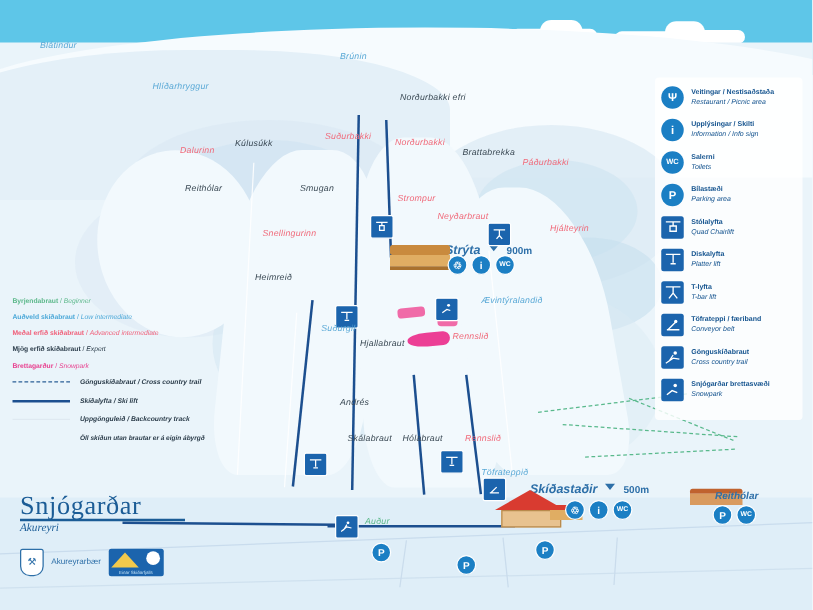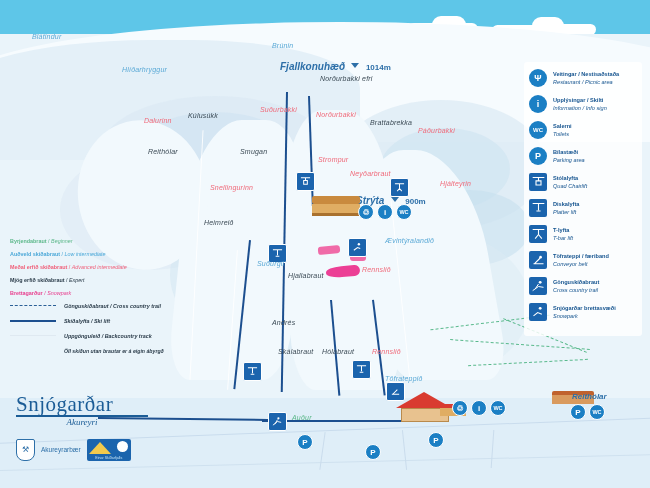--- a/index.html
+++ b/index.html
@@ -72,21 +72,21 @@
   .d-row b{font-weight:bold;}
   .d-row i{font-style:italic;}
   .k-row{display:flex;align-items:center;margin-bottom:9px;font-size:5.4px;color:#2b3c4a;}
   .k-ico{flex:0 0 46px;margin-right:8px;height:6px;position:relative;}
   .k-note{font-size:5.2px;color:#2b3c4a;font-style:italic;font-weight:bold;margin-top:4px;margin-left:54px;}
 
   
   #logo{left:16px;top:392px;width:150px;}
   .logo-main{font-size:21px;color:#1b5c96;font-family:"Liberation Serif",serif;letter-spacing:.5px;}
   .logo-rule{height:1.5px;background:#1b5c96;width:132px;margin-top:-2px;}
-  .logo-sub{font-size:9px;color:#1b5c96;font-style:italic;text-align:center;width:132px;font-family:"Liberation Serif",serif;}
+  .logo-sub{font-size:9px;color:#1b5c96;font-style:italic;text-align:left;width:132px;font-family:"Liberation Serif",serif;}
   .partner{display:flex;align-items:center;margin-top:12px;gap:6px;}
   .shield{width:17px;height:20px;background:#fff;border:1px solid #2d6fa8;border-radius:2px 2px 8px 8px;
      display:flex;align-items:center;justify-content:center;color:#2d6fa8;font-size:8px;}
   .ptxt{font-size:6.5px;color:#2d6fa8;}
   .pbox{width:44px;height:22px;background:#1b64ad;border-radius:2px;position:relative;overflow:hidden;}
 </style>
 </head>
 <body>
 
 <div id="map">
@@ -138,33 +138,33 @@
 
   <div class="abs xc" style="left:430px;top:322px;width:120px;transform:rotate(-7deg);"></div>
   <div class="abs xc" style="left:450px;top:344px;width:140px;transform:rotate(4deg);"></div>
   <div class="abs xc" style="left:468px;top:362px;width:120px;transform:rotate(-3deg);"></div>
   <div class="abs xc" style="left:500px;top:335px;width:90px;transform:rotate(22deg);"></div>
 
   <div class="abs" style="left:318px;top:246px;width:22px;height:8px;background:#f06ba8;border-radius:3px;transform:rotate(-6deg);"></div>
   <div class="abs" style="left:326px;top:266px;width:34px;height:11px;background:#ec3f95;border-radius:50% 6px 6px 50%;transform:rotate(-5deg);"></div>
   <div class="abs" style="left:350px;top:254px;width:16px;height:7px;background:#f06ba8;border-radius:3px;"></div>
 
-  <div class="abs" style="left:280px;top:56px;">
-    <span class="peak">Fjallkonuhæð</span>
-    <span class="tri"></span>
-    <span class="peak alt">1014m</span>
-  </div>
 
 
   <div class="abs" style="left:356px;top:190px;">
     <span class="peak">Strýta</span>
     <span class="tri"></span>
     <span class="peak alt">900m</span>
   </div>
 
+  <div class="abs" style="left:424px;top:381px;">
+    <span class="peak">Skíðastaðir</span>
+    <span class="tri"></span>
+    <span class="peak alt">500m</span>
+  </div>
 
   <div class="abs bld" style="left:312px;top:196px;">
     <div style="width:48px;height:8px;background:#c98a3e;border-radius:2px;"></div>
     <div style="width:48px;height:9px;background:#e0ad63;"></div>
     <div style="width:48px;height:3px;background:#a9712e;"></div>
   </div>
   <div class="abs" style="left:358px;top:204px;display:flex;gap:3px;">
     <div class="circ">♲</div>
     <div class="circ">i</div>
     <div class="circ wc">WC</div>

